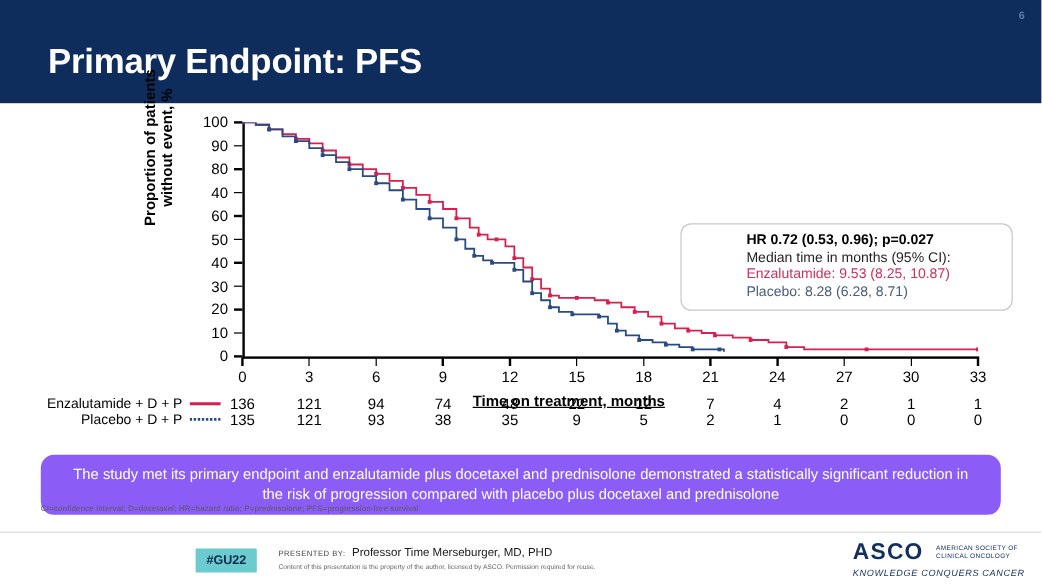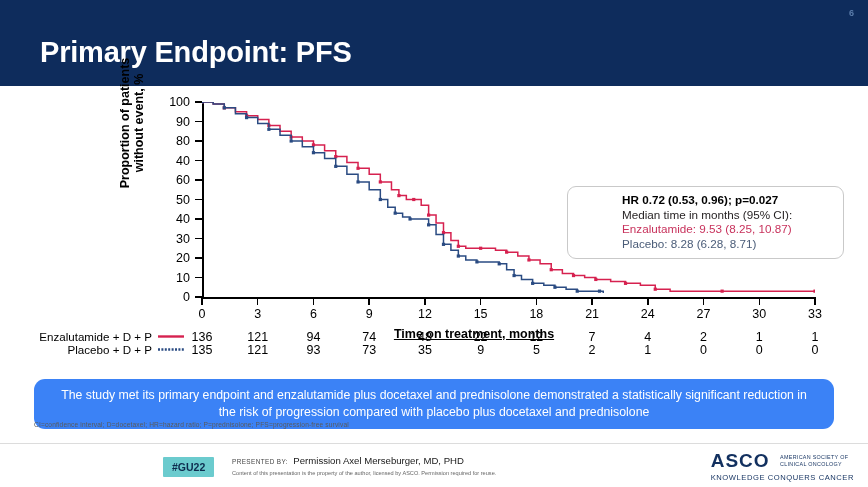--- a/index.html
+++ b/index.html
@@ -85,21 +85,21 @@
   .risk-key{position:absolute;width:26px;height:9px;}
   .risk-key svg{display:block;}
   .risk-val{
     position:absolute;width:40px;margin-left:-20px;text-align:center;
     font-size:12.5px;color:#000;
   }
 
   
   .conclusion{
     position:absolute;left:34px;top:379px;width:800px;
-    background:#3b82f6;border-radius:11px;
+    background:#8b5cf6;border-radius:11px;
     padding:8px 26px;box-sizing:border-box;
     color:#fff;font-size:12.3px;line-height:17px;text-align:center;
   }
   .footnote{
     position:absolute;left:34px;top:421px;
     font-size:6.6px;color:#5a5a5a;letter-spacing:0.15px;
   }
 
   
   .footer{
@@ -123,21 +123,21 @@
     font-size:9.6px;color:#1a1a1a;white-space:nowrap;
   }
   .presented .lbl{font-size:6.4px;letter-spacing:0.4px;color:#444;}
   .copyright{
     position:absolute;left:232px;top:470px;
     font-size:5.6px;color:#666;white-space:nowrap;
   }
   .asco-right{position:absolute;right:14px;top:450px;text-align:left;}
   .asco-right .mark{font-size:19px;font-weight:bold;color:#12305f;letter-spacing:1px;display:inline-block;vertical-align:middle;}
   .asco-right .sub{display:inline-block;vertical-align:middle;margin-left:6px;font-size:5.4px;line-height:7px;color:#12305f;letter-spacing:0.3px;}
-  .asco-right .tag{font-size:7.6px;letter-spacing:0.55px;color:#12305f;margin-top:1px;}
+  .asco-right .tag{font-size:7.6px;letter-spacing:0.55px;color:#12305f;margin-top:1px;font-style:italic;}
 </style>
 </head>
 <body>
 
 <div class="slide">
 
   <div class="title-band">
     <div class="slide-number">6</div>
     <div class="slide-title">Primary Endpoint: PFS</div>
   </div>
@@ -285,21 +285,21 @@
       <div class="risk-val" style="left: 815px; top: 0px;">1</div>
       <div class="risk-label" style="left: -18px; top: 13px;">Placebo + D + P</div>
       <div class="risk-key" style="left: 158px; top: 16px;">
         <svg width="26" height="7" viewBox="0 0 26 7">
           <line x1="0" y1="3.5" x2="26" y2="3.5" stroke="#2a4b82" stroke-width="2.4" stroke-dasharray="2,1.4"></line>
         </svg>
       </div>
       <div class="risk-val" style="left: 202px; top: 13px; text-align: center;">135</div>
       <div class="risk-val" style="left: 257.727px; top: 13px;">121</div>
       <div class="risk-val" style="left: 313.455px; top: 13px;">93</div>
-      <div class="risk-val" style="left: 369.182px; top: 13px;">73</div>
+      <div class="risk-val" style="left: 369.182px; top: 13px;">38</div>
       <div class="risk-val" style="left: 424.909px; top: 13px;">35</div>
       <div class="risk-val" style="left: 480.636px; top: 13px;">9</div>
       <div class="risk-val" style="left: 536.364px; top: 13px;">5</div>
       <div class="risk-val" style="left: 592.091px; top: 13px;">2</div>
       <div class="risk-val" style="left: 647.818px; top: 13px;">1</div>
       <div class="risk-val" style="left: 703.545px; top: 13px;">0</div>
       <div class="risk-val" style="left: 759.273px; top: 13px;">0</div>
       <div class="risk-val" style="left: 815px; top: 13px;">0</div>
     </div>
 
@@ -310,21 +310,21 @@
 
   <div class="footer"></div>
 
   <div class="asco-gu">
   </div>
 
   <div class="gu-badge">#GU22</div>
 
   <div class="presented">
     <span class="lbl">PRESENTED BY:</span>
-    &nbsp;<span>Permission Axel Merseburger, MD, PHD</span>
+    &nbsp;<span>Professor Time Merseburger, MD, PHD</span>
   </div>
   <div class="copyright">Content of this presentation is the property of the author, licensed by ASCO. Permission required for reuse.</div>
 
   <div class="asco-right">
     <div>
       <span class="mark">ASCO</span>
       <span class="sub">
         <span>AMERICAN SOCIETY OF</span><br>
         <span>CLINICAL ONCOLOGY</span>
       </span>

